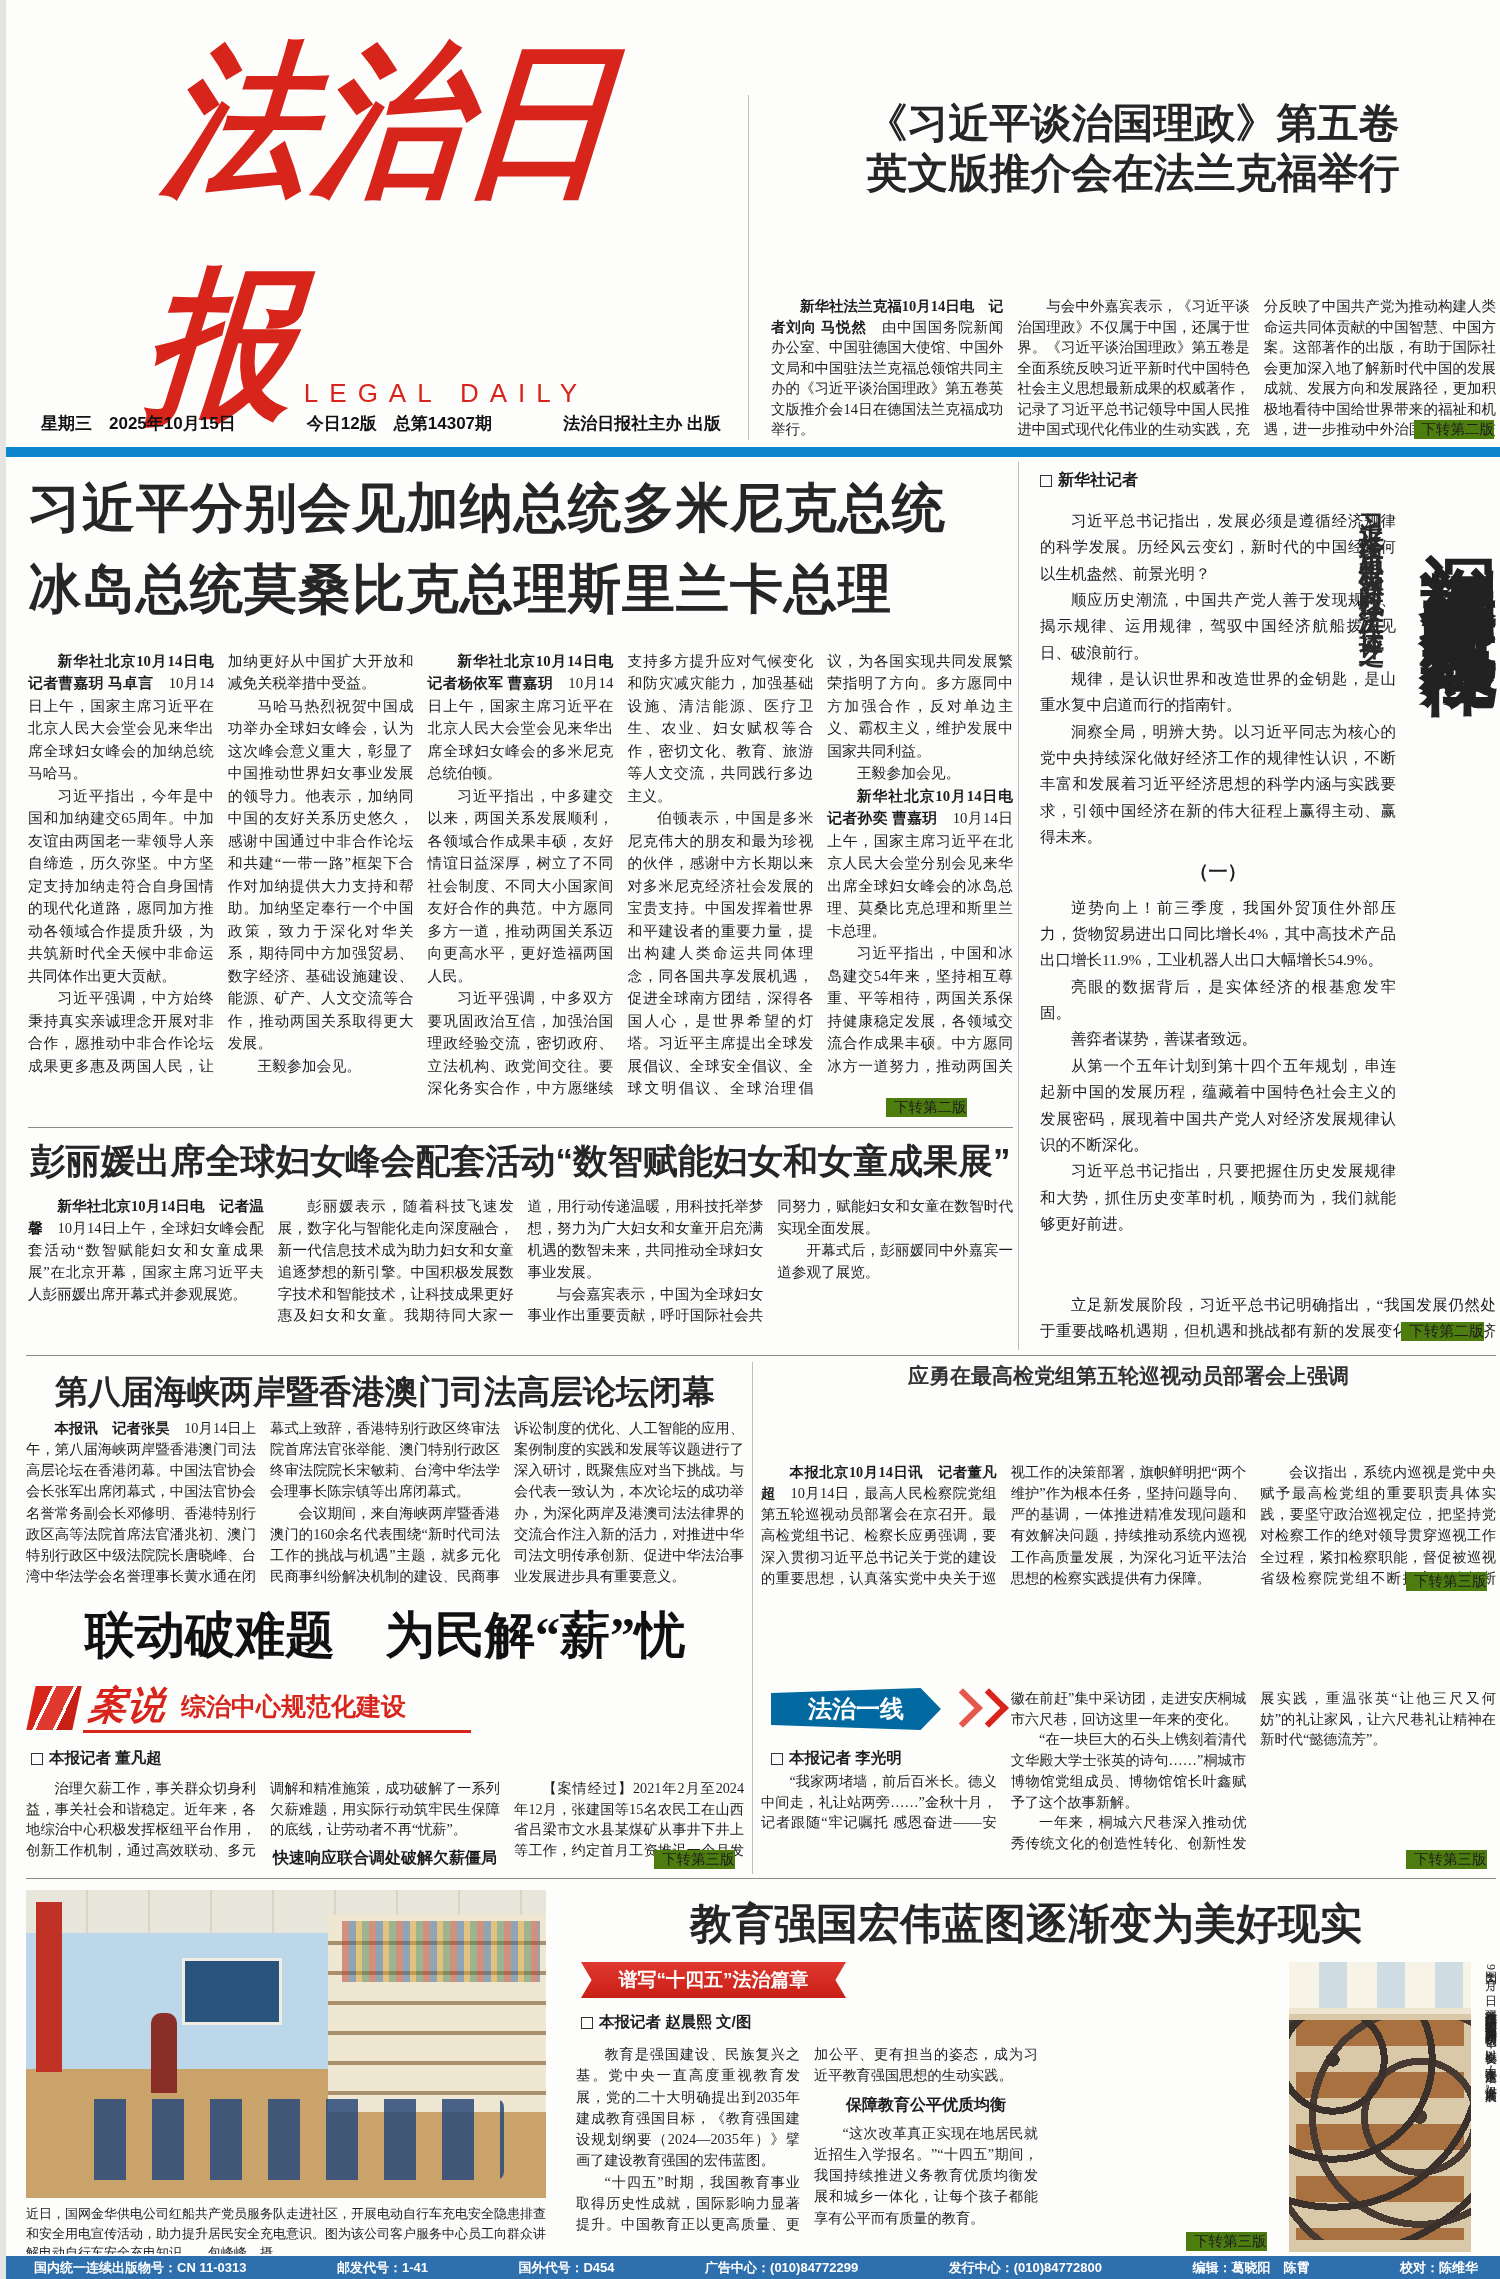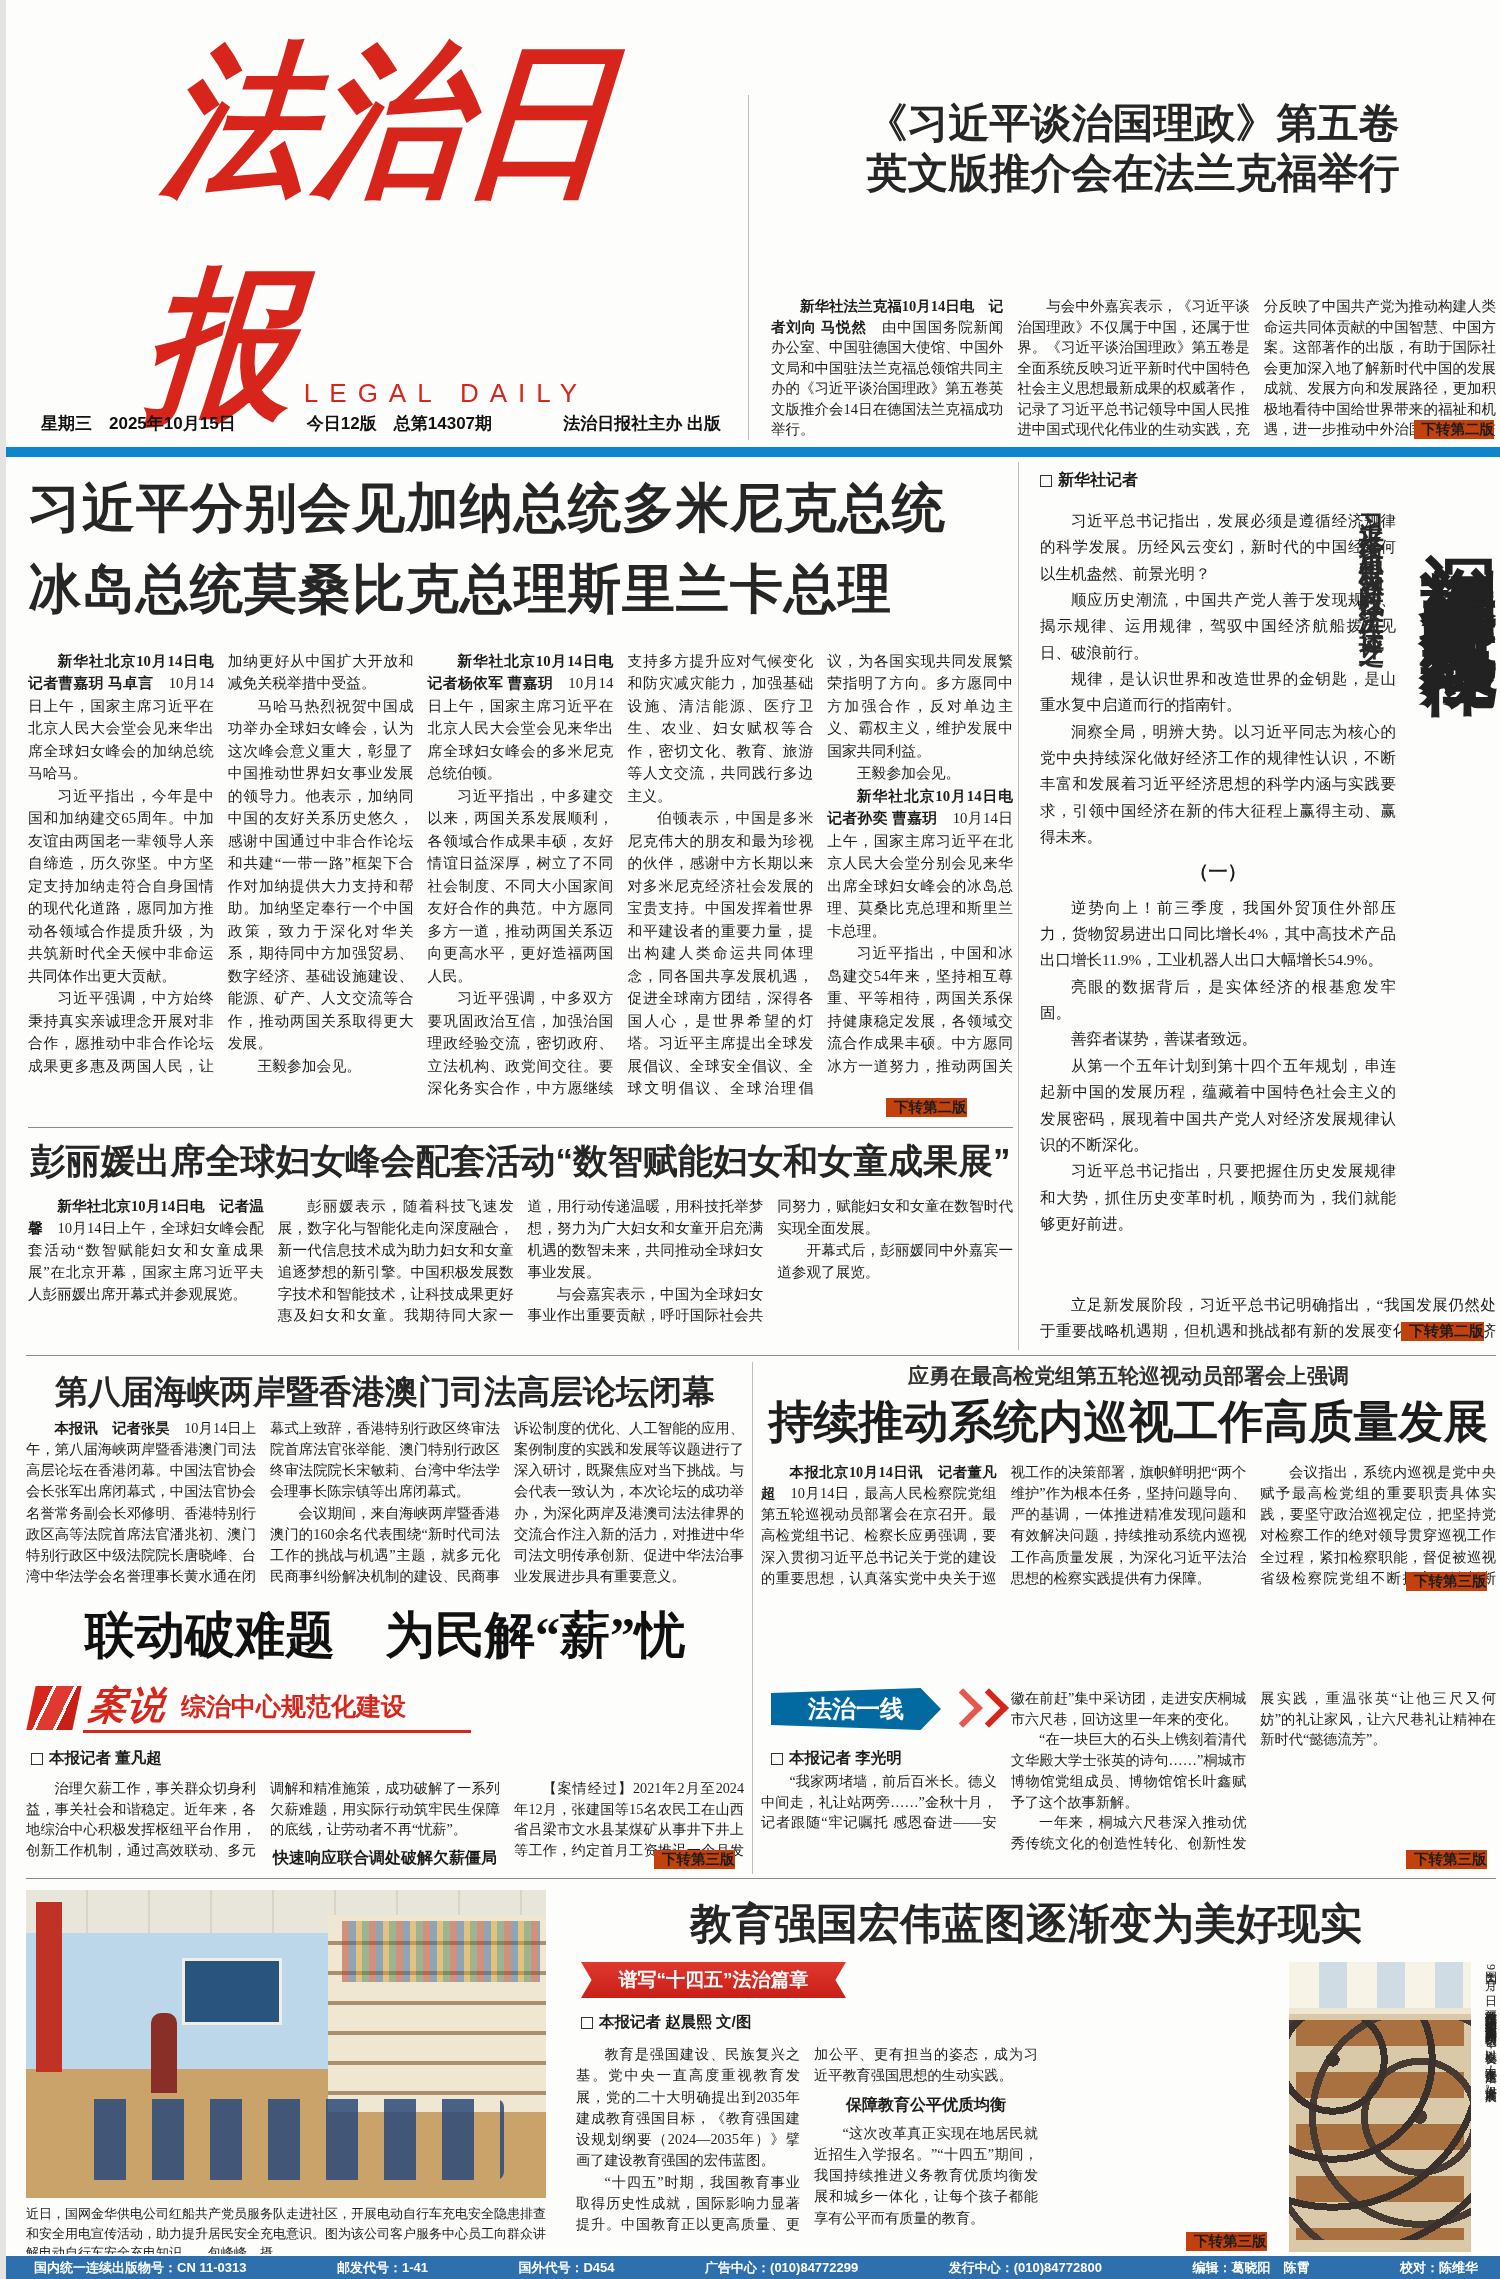--- a/index.html
+++ b/index.html
@@ -3,21 +3,21 @@
 <meta charset="utf-8">
 <style>
   html,body{margin:0;padding:0;background:#d9d9d9;}
   #page{position:relative;width:1500px;height:2279px;background:#fdfdfc;margin:0 auto;
         font-family:"Liberation Serif","DejaVu Serif",serif;color:#1d1d1d;overflow:hidden;
         box-shadow:0 0 8px rgba(0,0,0,.35);border-left:6px solid #e4e4e2;}
   .abs{position:absolute;}
   .sans{font-family:"Liberation Sans","DejaVu Sans",sans-serif;}
   .p{margin:0;text-indent:2em;text-align:justify;}
   .cols{overflow:hidden;column-gap:14px;column-fill:auto;}
-  .turn{font-weight:700;background:#c2410c;padding-left:8px;}
+  .turn{font-weight:400;background:#4d7c0f;padding-left:8px;}
   .sq{display:inline-block;width:10px;height:10px;border:1.5px solid #333;margin-right:6px;vertical-align:middle;}
   .hline{background:#8a8a8a;height:1px;}
   .vline{background:#bdbdbd;width:1px;}
   .byl{font-weight:700;}
   .vert{writing-mode:vertical-rl;}
   .caption{font-size:13px;line-height:1.5;text-align:justify;color:#222;}
   .subhead{font-weight:700;text-align:center;text-indent:0;margin:6px 0;}
 </style>
 </head>
 <body>
@@ -115,21 +115,20 @@
   <div class="abs vline" style="left:746px;top:1362px;height:512px;"></div>
 
   <div class="abs sans" style="left:20px;top:1370px;width:718px;text-align:center;font-weight:900;font-size:33px;color:#262626;">第八届海峡两岸暨香港澳门司法高层论坛闭幕</div>
   <div class="abs cols" style="left:20px;top:1418px;width:718px;height:172px;column-count:3;font-size:14.3px;line-height:1.48;">
     <p class="p"><b class="byl">本报讯　记者张昊　</b><span>10月14日上午，第八届海峡两岸暨香港澳门司法高层论坛在香港闭幕。中国法官协会会长张军出席闭幕式，中国法官协会名誉常务副会长邓修明、香港特别行政区高等法院首席法官潘兆初、澳门特别行政区中级法院院长唐晓峰、台湾中华法学会名誉理事长黄水通在闭幕式上致辞，香港特别行政区终审法院首席法官张举能、澳门特别行政区终审法院院长宋敏莉、台湾中华法学会理事长陈宗镇等出席闭幕式。</span></p>
     <p class="p">会议期间，来自海峡两岸暨香港澳门的160余名代表围绕“新时代司法工作的挑战与机遇”主题，就多元化民商事纠纷解决机制的建设、民商事诉讼制度的优化、人工智能的应用、案例制度的实践和发展等议题进行了深入研讨，既聚焦应对当下挑战。与会代表一致认为，本次论坛的成功举办，为深化两岸及港澳司法法律界的交流合作注入新的活力，对推进中华司法文明传承创新、促进中华法治事业发展进步具有重要意义。</p>
 
   </div>
 
   <div class="abs sans" style="left:755px;top:1362px;width:735px;text-align:center;font-weight:700;font-size:21px;color:#333;">应勇在最高检党组第五轮巡视动员部署会上强调</div>
-  <div class="abs" style="left:755px;top:1392px;width:735px;text-align:center;font-weight:900;font-size:45px;color:#1d1d1d;">持续推动系统内巡视工作高质量发展</div>
   <div class="abs cols" style="left:755px;top:1462px;width:735px;height:130px;column-count:3;font-size:14.3px;line-height:1.48;">
     <p class="p"><b class="byl">本报北京10月14日讯　记者董凡超　</b><span>10月14日，最高人民检察院党组第五轮巡视动员部署会在京召开。最高检党组书记、检察长应勇强调，要深入贯彻习近平总书记关于党的建设的重要思想，认真落实党中央关于巡视工作的决策部署，旗帜鲜明把“两个维护”作为根本任务，坚持问题导向、严的基调，一体推进精准发现问题和有效解决问题，持续推动系统内巡视工作高质量发展，为深化习近平法治思想的检察实践提供有力保障。</span></p>
     <p class="p">会议指出，系统内巡视是党中央赋予最高检党组的重要职责具体实践，要坚守政治巡视定位，把坚持党对检察工作的绝对领导贯穿巡视工作全过程，紧扣检察职能，督促被巡视省级检察院党组不断提高政治判断力、政治领悟力、政治执行力，始终做到检察工作方向由党指引、检察工作原则由党确定、检察工作决策由党统领。</p>
 
   </div>
   <div class="abs turn" style="left:1400px;top:1572px;font-size:14.5px;">下转第三版</div>
 
   <div class="abs" style="left:20px;top:1602px;width:718px;text-align:center;font-weight:900;font-size:50px;color:#111;">联动破难题　为民解“薪”忧</div>
 
   <div class="abs" style="left:25px;top:1682px;width:440px;height:52px;">

